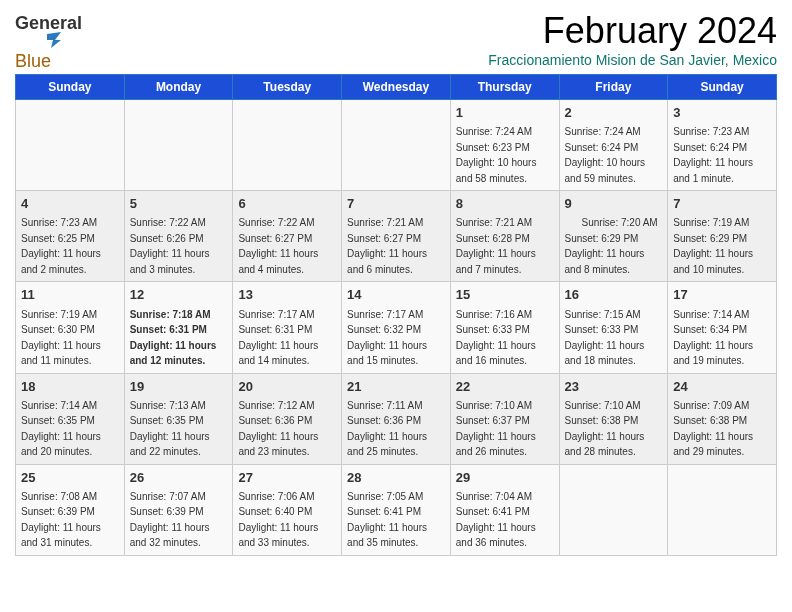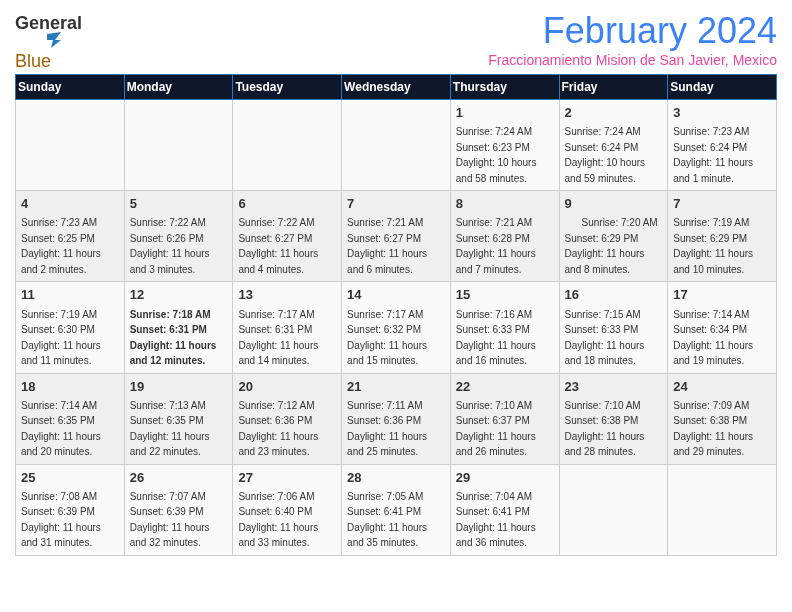--- a/index.html
+++ b/index.html
@@ -32,37 +32,37 @@
       font-size: 18px;
       font-weight: normal;
       color: #a16207;
       line-height: 1;
     }
     .title-block {
       text-align: right;
     }
     .calendar-title {
       font-size: 36px;
-      color: #3b82f6;
+      color: #000000;
       font-weight: normal;
     }
     .calendar-subtitle {
       font-size: 14px;
-      color: #ec4899;
+      color: #0f766e;
     }
     .calendar {
       width: 100%;
       border-collapse: collapse;
       font-size: 10.5px;
     }
     .calendar thead th {
-      background-color: #0f172a;
+      background-color: #1d4ed8;
       color: #fff;
       padding: 5px 2px;
-      text-align: left;
+      text-align: center;
       border: 1px solid #2a7abf;
       font-size: 12px;
       font-weight: bold;
     }
     .calendar tbody td {
       border: 1px solid #ccc;
       vertical-align: top;
       padding: 4px 5px;
       width: calc(100% / 7);
       min-height: 80px;

